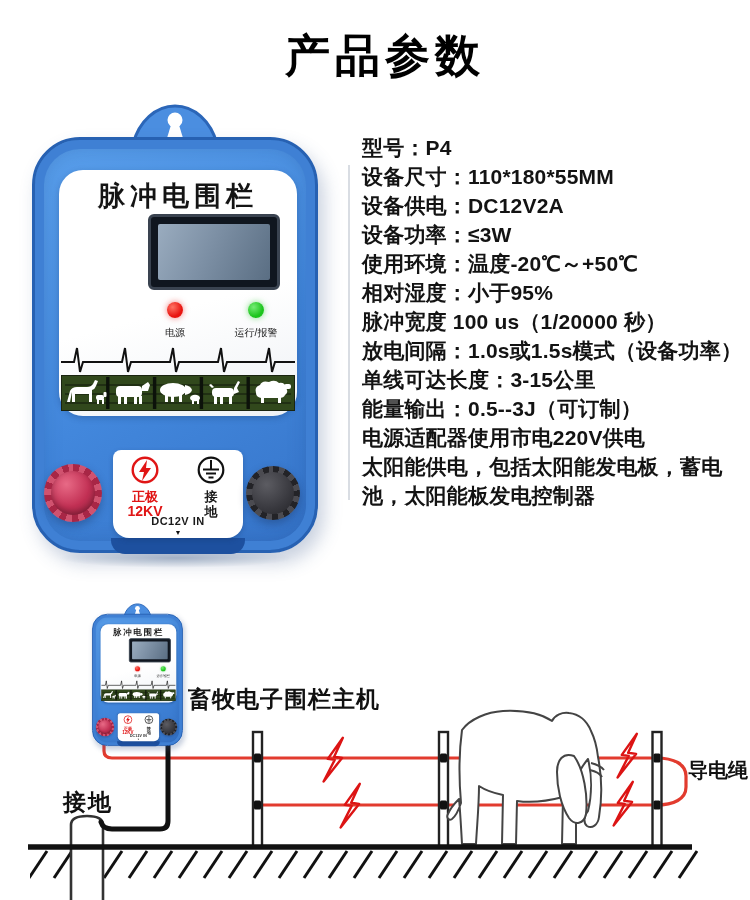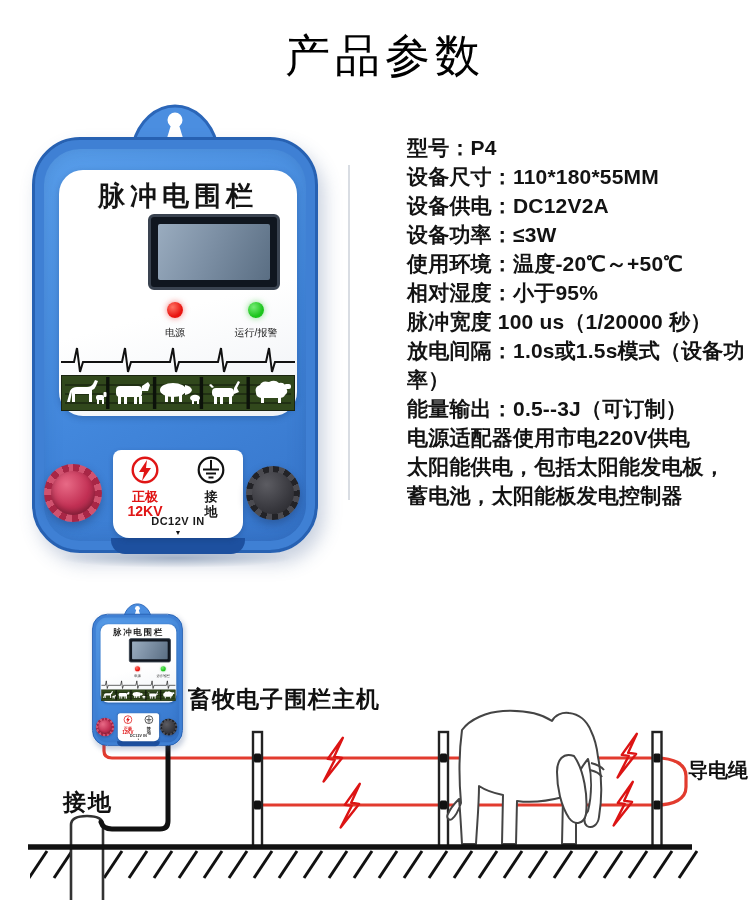--- a/index.html
+++ b/index.html
@@ -1,25 +1,25 @@
 <!DOCTYPE html>
 <html><head>
 <meta charset="utf-8">
 <style>
   * { margin:0; padding:0; box-sizing:border-box; }
   html,body { width:750px; height:900px; background:#fff; font-family:"Liberation Sans", sans-serif; }
   .page { position:relative; width:750px; height:900px; overflow:hidden; background:#fff; }
 
   
   .page-title { position:absolute; left:0; right:0; top:26px; text-align:center;
-    font-size:45px; font-weight:400; letter-spacing:5px; color:#000;padding-left:20px; }
+    font-size:45px; font-weight:700; letter-spacing:5px; color:#000;padding-left:20px; }
 
   
   .specs { position:absolute; left:362px; top:133px; width:384px; display:flex; flex-direction:column; }
-  .spec-line { font-size:21px; font-weight:600; color:#131313; line-height:29px; letter-spacing:0.2px;margin-left:45px; }
+  .spec-line { font-size:21px; font-weight:600; color:#131313; line-height:29px; letter-spacing:0.2px; }
 
   .v-divider { position:absolute; left:348px; top:165px; width:2px; height:335px; background:#d9dde3; }
 
   
   .device { position:absolute; width:286px; height:458px; }
   .device-large { left:32px; top:100px; }
   .device-small { left:92px; top:602px; transform:scale(0.318); transform-origin:top left; }
   .dev-shadow { position:absolute; left:58px; top:548px; width:236px; height:20px; border-radius:50%;
     background:radial-gradient(ellipse at center, rgba(90,115,150,.40), rgba(90,115,150,0) 70%); }
 
@@ -92,20 +92,21 @@
 
   <div class="specs">
     <div class="spec-line">型号：P4</div>
     <div class="spec-line">设备尺寸：110*180*55MM</div>
     <div class="spec-line">设备供电：DC12V2A</div>
     <div class="spec-line">设备功率：≤3W</div>
     <div class="spec-line">使用环境：温度-20℃～+50℃</div>
     <div class="spec-line">相对湿度：小于95%</div>
     <div class="spec-line">脉冲宽度 100 us（1/20000 秒）</div>
     <div class="spec-line">放电间隔：1.0s或1.5s模式（设备功率）</div>
+    <div class="spec-line">单线可达长度：3-15公里</div>
     <div class="spec-line">能量输出：0.5--3J（可订制）</div>
     <div class="spec-line">电源适配器使用市电220V供电</div>
     <div class="spec-line">太阳能供电，包括太阳能发电板，蓄电池，太阳能板发电控制器</div>
   </div>
 
   <div class="dev-shadow"></div>
 
   <svg class="scene-svg" width="750" height="320" viewBox="0 0 750 320">
     <defs>
       <pattern id="hatchp" width="25" height="30" patternUnits="userSpaceOnUse">

